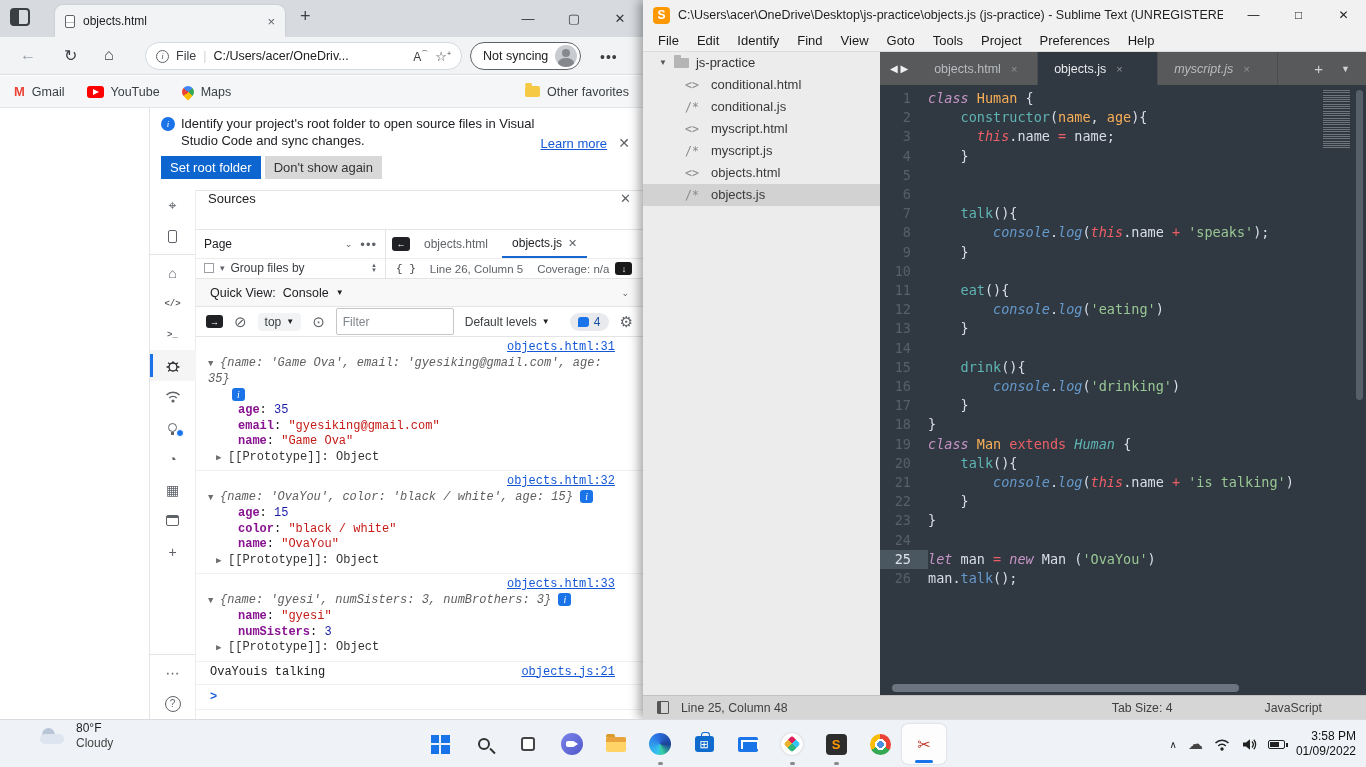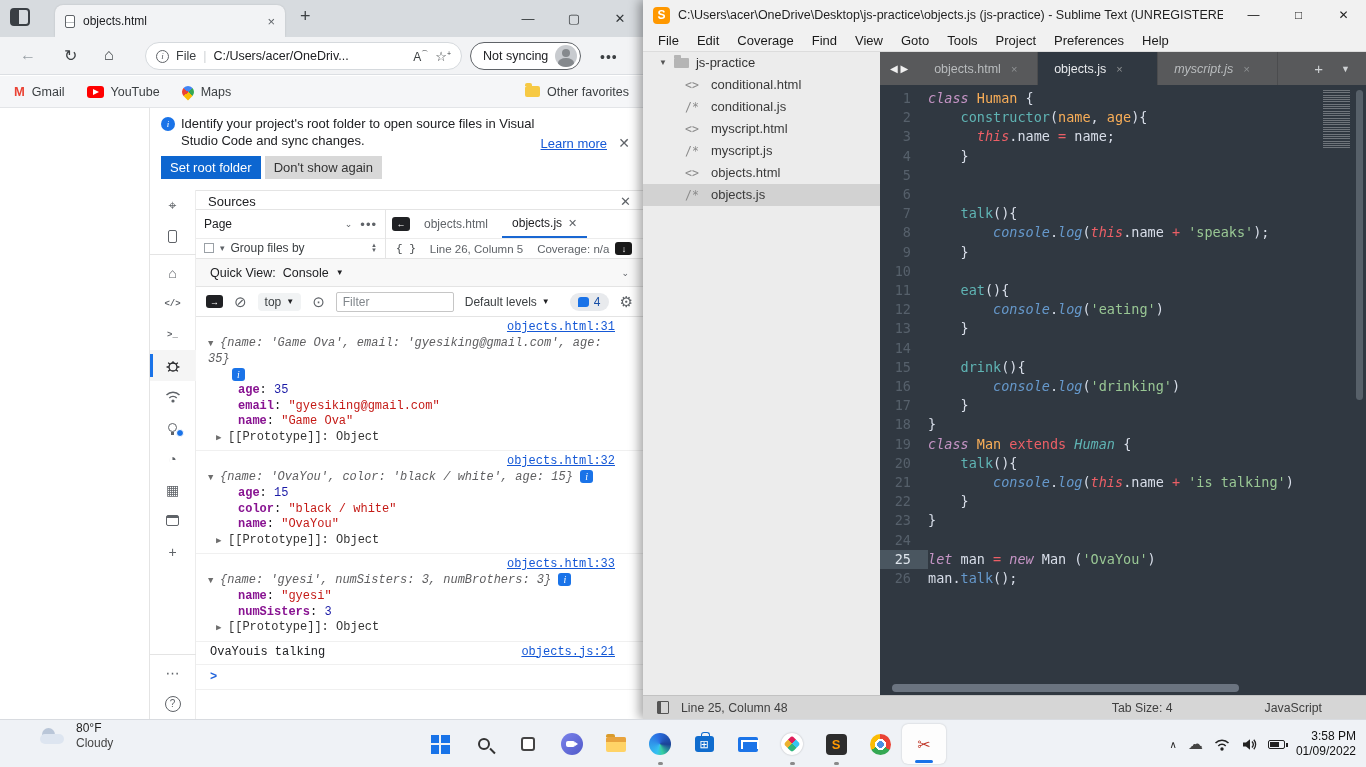--- a/index.html
+++ b/index.html
@@ -61,21 +61,21 @@
   .mini-rect { width:13px; height:11px; border:1.5px solid #5f6368; border-radius:2px; display:block; }
   .mini-rect.tall { width:9px; height:13px; }
   .mini-win { width:13px; height:11px; border:1.5px solid #5f6368; border-radius:2px; background:linear-gradient(#5f6368 0 2.5px, transparent 2.5px); }
   .codegly { font-family:"Liberation Mono",monospace; font-size:9px; font-weight:bold; }
   .bulb { width:9px; height:9px; border:1.5px solid #5f6368; border-radius:50%; position:relative; }
   .bulb::after { content:""; position:absolute; left:2px; top:8px; width:3px; height:3px; background:#5f6368; }
   .bulb-badge { position:absolute; right:12px; bottom:6px; width:8px; height:8px; border-radius:50%; background:#1a73e8; border:1.5px solid #fff; }
   .railspacer { flex:1; }
   .help-ring { width:16px; height:16px; border:1.5px solid #5f6368; border-radius:50%; display:flex; align-items:center; justify-content:center; font-size:10px; }
   .dt-main { position:absolute; left:46px; top:82px; right:0; bottom:0; display:flex; flex-direction:column; }
-  .src-header { height:20px; border-top:1px solid #e4e4e4; border-bottom:1px solid #e4e4e4; display:flex; align-items:flex-end; padding:0 12px; font-size:13px; color:#202124; flex:none;gap:24px; }
+  .src-header { height:40px; border-top:1px solid #e4e4e4; border-bottom:1px solid #e4e4e4; display:flex; align-items:flex-start; padding:0 12px; font-size:13px; color:#202124; flex:none;gap:24px; }
   .src-header .sp { flex:1; }
   .panes { height:49px; display:flex; flex:none; border-bottom:1px solid #e4e4e4; }
   .navigator { width:190px; border-right:1px solid #e4e4e4; }
   .nav-top { height:29px; display:flex; align-items:center; padding:0 8px; gap:8px; border-bottom:1px solid #ececec; }
   .nav-top .pg { font-size:12px; color:#202124; }
   .nav-top .sp { flex:1; }
   .chev { color:#5f6368; font-size:9px; }
   .moreh { color:#5f6368; font-size:13px; letter-spacing:1px; }
   .nav-sub { height:18px; display:flex; align-items:center; gap:6px; padding:0 8px; overflow:hidden; color:#3c4043; }
   .cb { width:10px; height:10px; border:1.2px solid #9aa0a6; }
@@ -87,21 +87,21 @@
   .ed-tab.act { color:#202124; border-bottom:2px solid #1967d2; }
   .ed-status { height:19px; display:flex; align-items:center; gap:14px; padding:0 10px; color:#5f6368; font-size:11.5px; }
   .brkts { font-family:"Liberation Mono",monospace; font-size:11px; color:#3c4043; }
   .dlic { width:17px; height:13px; background:#1a1a1a; border-radius:3px; color:#fff; font-size:9px; display:flex; align-items:center; justify-content:center; margin-left:-8px; }
   .quickview { height:28px; background:#f8f8f8; border-bottom:1px solid #e4e4e4; display:flex; align-items:center; gap:7px; padding:0 14px; flex:none; font-size:12.5px; color:#202124; }
   .qv-tri { font-size:8px; color:#202124; }
   .ctoolbar { height:30px; border-bottom:1px solid #e4e4e4; display:flex; align-items:center; gap:11px; padding:0 10px; flex:none; }
   .dock-ic { width:17px; height:13px; background:#202124; border-radius:3px; color:#fff; font-size:9px; display:flex; align-items:center; justify-content:center; cursor:pointer; }
   .tool-g { color:#5f6368; font-size:15px; cursor:pointer; }
   .ctx-pill { background:#f1f3f4; border-radius:4px; padding:2px 7px; display:flex; align-items:center; gap:5px; font-size:12px; color:#3c4043; cursor:pointer; }
-  .flt { width:118px; height:20px; border:1px solid #c6c6c6; border-radius:2px; font-size:12px; padding:0 6px; color:#202124; font-family:"Liberation Sans",sans-serif; }
+  .flt { width:118px; height:27px; border:1px solid #c6c6c6; border-radius:2px; font-size:12px; padding:0 6px; color:#202124; font-family:"Liberation Sans",sans-serif; }
   .flt::placeholder { color:#80868b; }
   .levels { display:flex; align-items:center; gap:5px; font-size:12px; color:#3c4043; cursor:pointer; }
   .cbadge { margin-left:auto; background:#e8eaed; border-radius:10px; padding:2px 8px; display:flex; align-items:center; gap:5px; cursor:pointer; }
   .bubble { width:11px; height:10px; background:#1a73e8; border-radius:3px 3px 3px 0; }
   .cbadge b { color:#174ea6; font-size:12px; font-weight:normal; }
   .console { flex:1; overflow:hidden; font-family:"Liberation Mono",monospace; font-size:12px; color:#202124; }
   .centry { border-bottom:1px solid #f0f0f0; padding:3px 28px 4px 12px; line-height:15.5px; }
   .clink { color:#1558d6; text-decoration:underline; cursor:pointer; }
   .linkline { text-align:right; }
   .tri { color:#6e6e6e; font-size:9px; display:inline-block; width:12px; }
@@ -434,21 +434,21 @@
       <span class="s-title-text">C:\Users\acer\OneDrive\Desktop\js-practice\objects.js (js-practice) - Sublime Text (UNREGISTERED)</span>
       <span class="s-ctl">
         <span>—</span>
         <span>□</span>
         <span>✕</span>
       </span>
     </div>
     <div class="s-menu" id="s-menubar">
         <span class="menu-item">File</span>
         <span class="menu-item">Edit</span>
-        <span class="menu-item">Coverage</span>
+        <span class="menu-item">Identify</span>
         <span class="menu-item">Find</span>
         <span class="menu-item">View</span>
         <span class="menu-item">Goto</span>
         <span class="menu-item">Tools</span>
         <span class="menu-item">Project</span>
         <span class="menu-item">Preferences</span>
         <span class="menu-item">Help</span>
       </div>
     <div class="s-sidebar">
       <div class="root-row">

